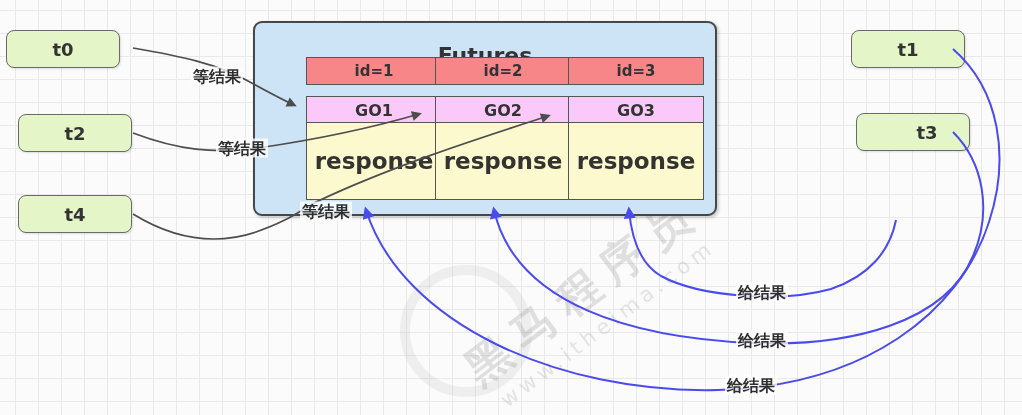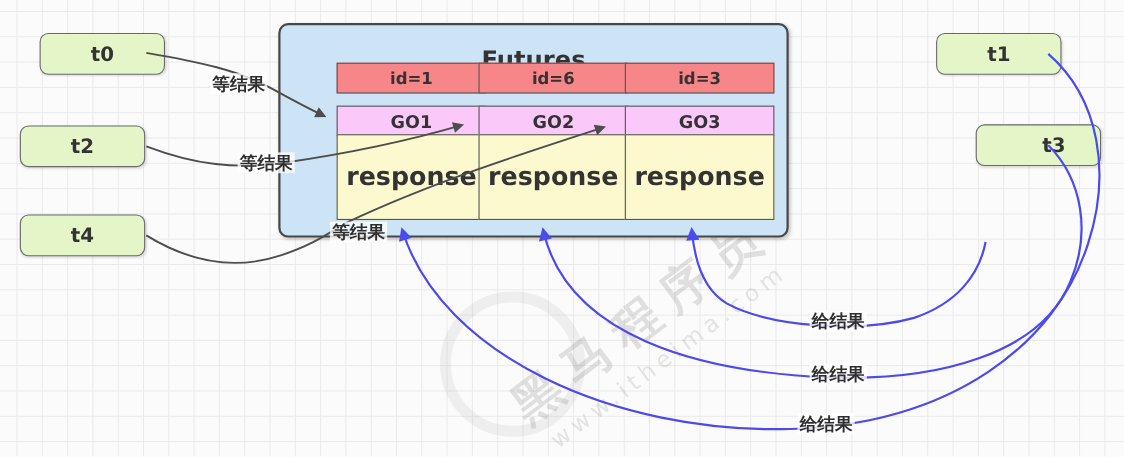--- a/index.html
+++ b/index.html
@@ -83,47 +83,47 @@
 <body>
 
 <div id="canvas">
 
   <div class="wm-circle"></div>
   <div class="watermark">
     <span class="wm1">黑马程序员</span>
     <span class="wm2">www.itheima.com</span>
   </div>
 
-  <div class="thread" style="left:36px;top:30px;">
+  <div class="thread" style="left:6px;top:30px;">
       <span>t0</span>
     </div>
   <div class="thread" style="left:18px;top:114px;">
       <span>t2</span>
     </div>
   <div class="thread" style="left:18px;top:195px;">
       <span>t4</span>
     </div>
 
   <div class="thread" style="left:851px;top:30px;">
       <span>t1</span>
     </div>
-  <div class="thread" style="left:887px;top:113px;padding-left:28px;">
+  <div class="thread" style="left:856px;top:113px;padding-left:28px;">
       <span>t3</span>
     </div>
 
   <div class="futures"></div>
   <div class="futures-title">Futures</div>
 
   <div class="future-col" style="left:306px;">
     <div class="cell id">id=1</div>
     <div class="cell go">GO1</div>
     <div class="cell resp">response</div>
   </div>
   <div class="future-col" style="left:435px;">
-    <div class="cell id">id=6</div>
+    <div class="cell id">id=2</div>
     <div class="cell go">GO2</div>
     <div class="cell resp">response</div>
   </div>
   <div class="future-col" style="left:568px;">
     <div class="cell id">id=3</div>
     <div class="cell go">GO3</div>
     <div class="cell resp">response</div>
   </div>
 
   <svg class="edges" width="1022" height="415" viewBox="0 0 1022 415">

